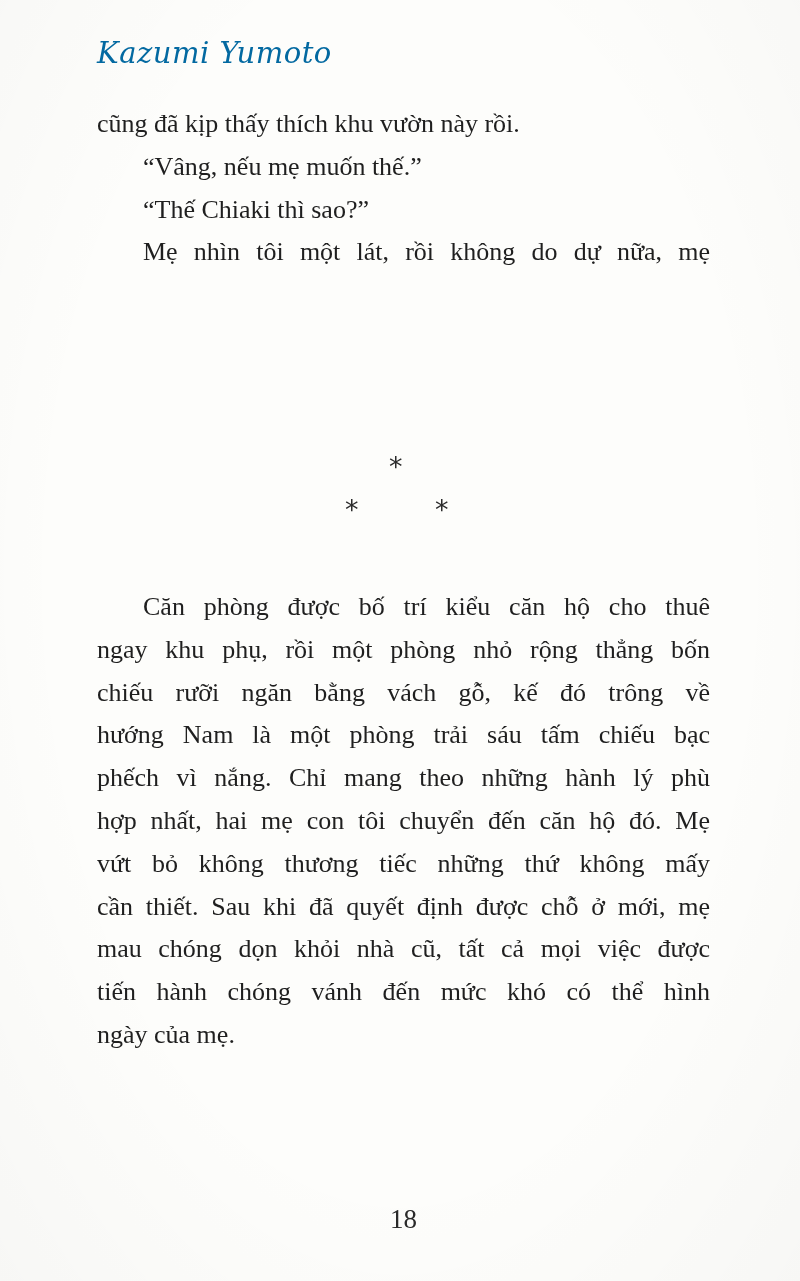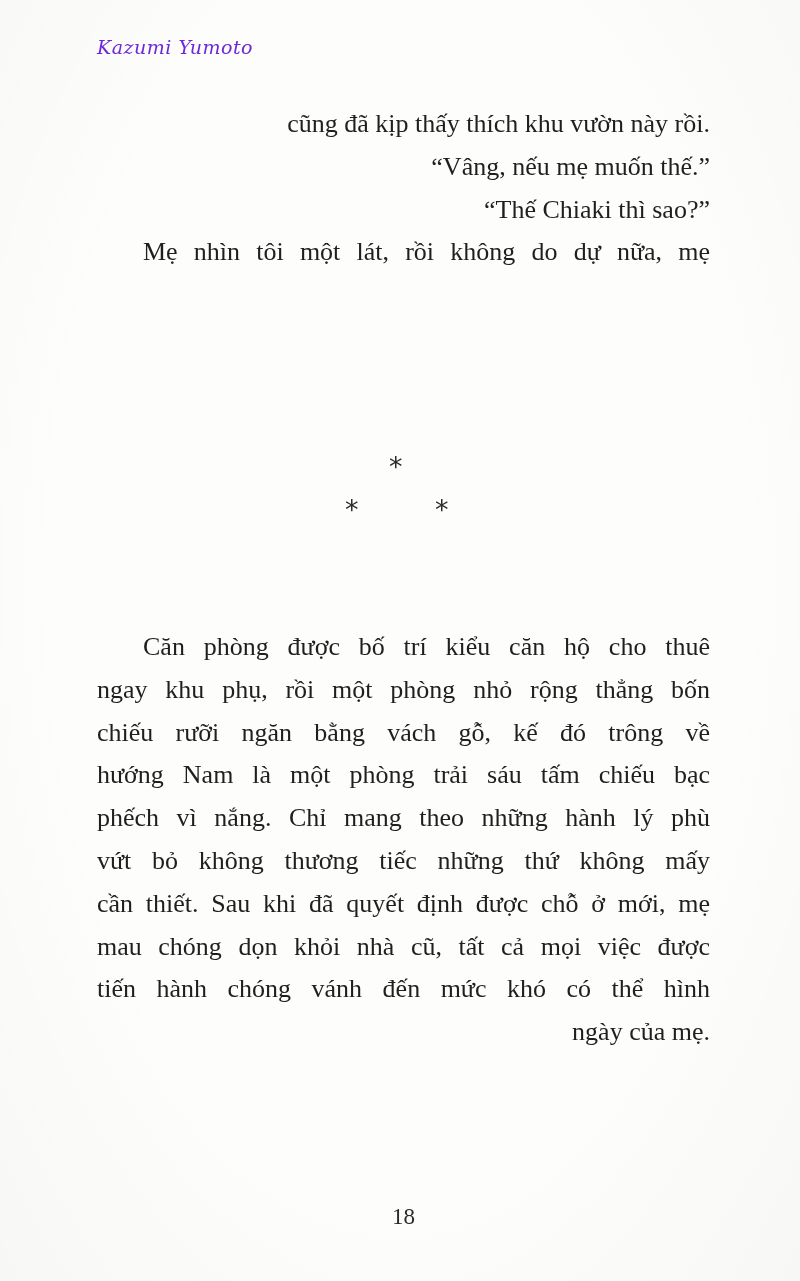--- a/index.html
+++ b/index.html
@@ -14,37 +14,36 @@
   .paper-tint {
     position: absolute; inset: 0;
     background: radial-gradient(ellipse at 50% 45%, rgba(255,255,255,0) 60%, rgba(0,0,0,0.025) 100%);
     pointer-events: none;
   }
   .running-header {
     position: absolute;
     left: 97px; top: 36px;
     font-family: "DejaVu Serif", serif;
     font-style: italic;
-    font-size: 19px;
+    font-size: 29px;
     letter-spacing: 0.5px;
-    color: #6d28d9;
+    color: #0369a1;
   }
   .textblock {
     position: absolute;
     left: 97px;
     width: 613px;
   }
   .block-a { top: 103px; }
-  .block-b { top: 586px; margin-top: 40px; }
+  .block-b { top: 586px; }
   .line {
     height: 42.8px;
     line-height: 42.8px;
     font-size: 26px;
     color: #1f1f1f;
-    text-align: right;
   }
   .j {
     text-align: justify;
     text-align-last: justify;
   }
   .ind { padding-left: 46px; }
   .separator { position: absolute; left: 0; top: 0; }
   .ast {
     position: absolute;
     font-family: "DejaVu Sans", sans-serif;
@@ -53,21 +52,21 @@
     color: #2b2b2b;
   }
   .a1 { left: 389px; top: 453px; }
   .a2 { left: 345px; top: 496px; }
   .a3 { left: 435px; top: 496px; }
   .pagenum {
     position: absolute;
     left: 97px; top: 1204px;
     width: 613px;
     text-align: center;
-    font-size: 23px;
+    font-size: 27px;
     color: #2a2a2a;
   }
 </style>
 </head>
 <body>
 
 <div class="paper-tint"></div>
 
 <div class="running-header">Kazumi Yumoto</div>
 
@@ -83,20 +82,21 @@
   <span class="ast a2">*</span>
   <span class="ast a3">*</span>
 </div>
 
 <div class="textblock block-b">
   <div class="line ind j">Căn phòng được bố trí kiểu căn hộ cho thuê</div>
   <div class="line j">ngay khu phụ, rồi một phòng nhỏ rộng thẳng bốn</div>
   <div class="line j">chiếu rưỡi ngăn bằng vách gỗ, kế đó trông về</div>
   <div class="line j">hướng Nam là một phòng trải sáu tấm chiếu bạc</div>
   <div class="line j">phếch vì nắng. Chỉ mang theo những hành lý phù</div>
+  <div class="line j">hợp nhất, hai mẹ con tôi chuyển đến căn hộ đó. Mẹ</div>
   <div class="line j">vứt bỏ không thương tiếc những thứ không mấy</div>
   <div class="line j">cần thiết. Sau khi đã quyết định được chỗ ở mới, mẹ</div>
   <div class="line j">mau chóng dọn khỏi nhà cũ, tất cả mọi việc được</div>
   <div class="line j">tiến hành chóng vánh đến mức khó có thể hình</div>
   <div class="line">ngày của mẹ.</div>
 </div>
 
 <div class="pagenum">18</div>
 
 </body></html>

